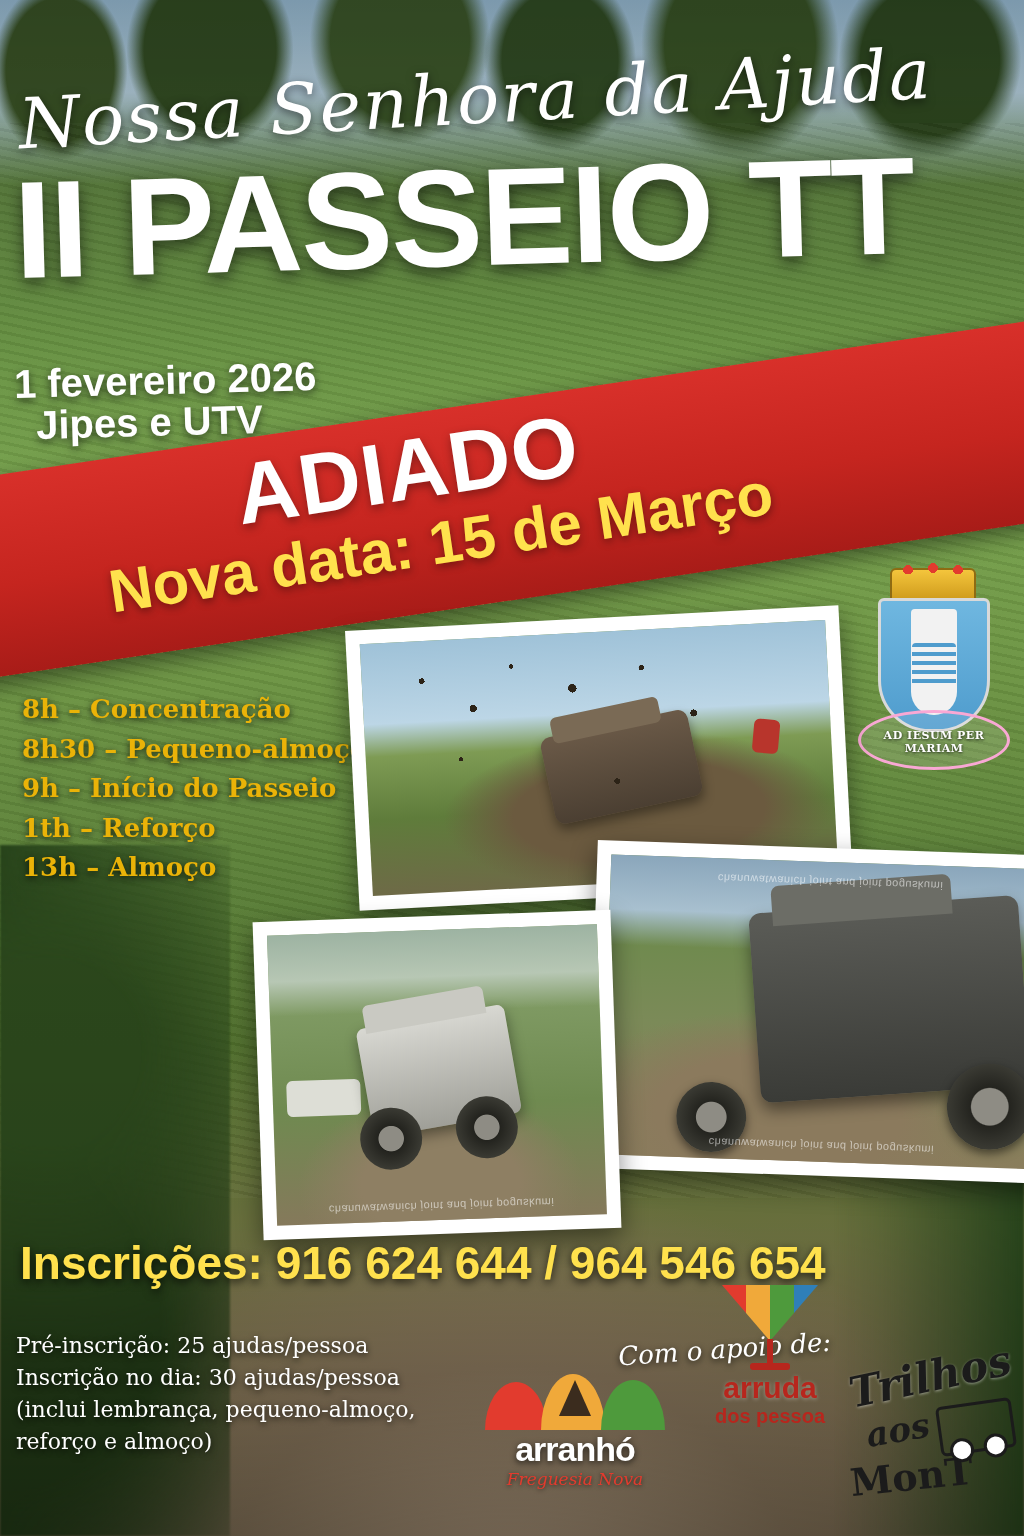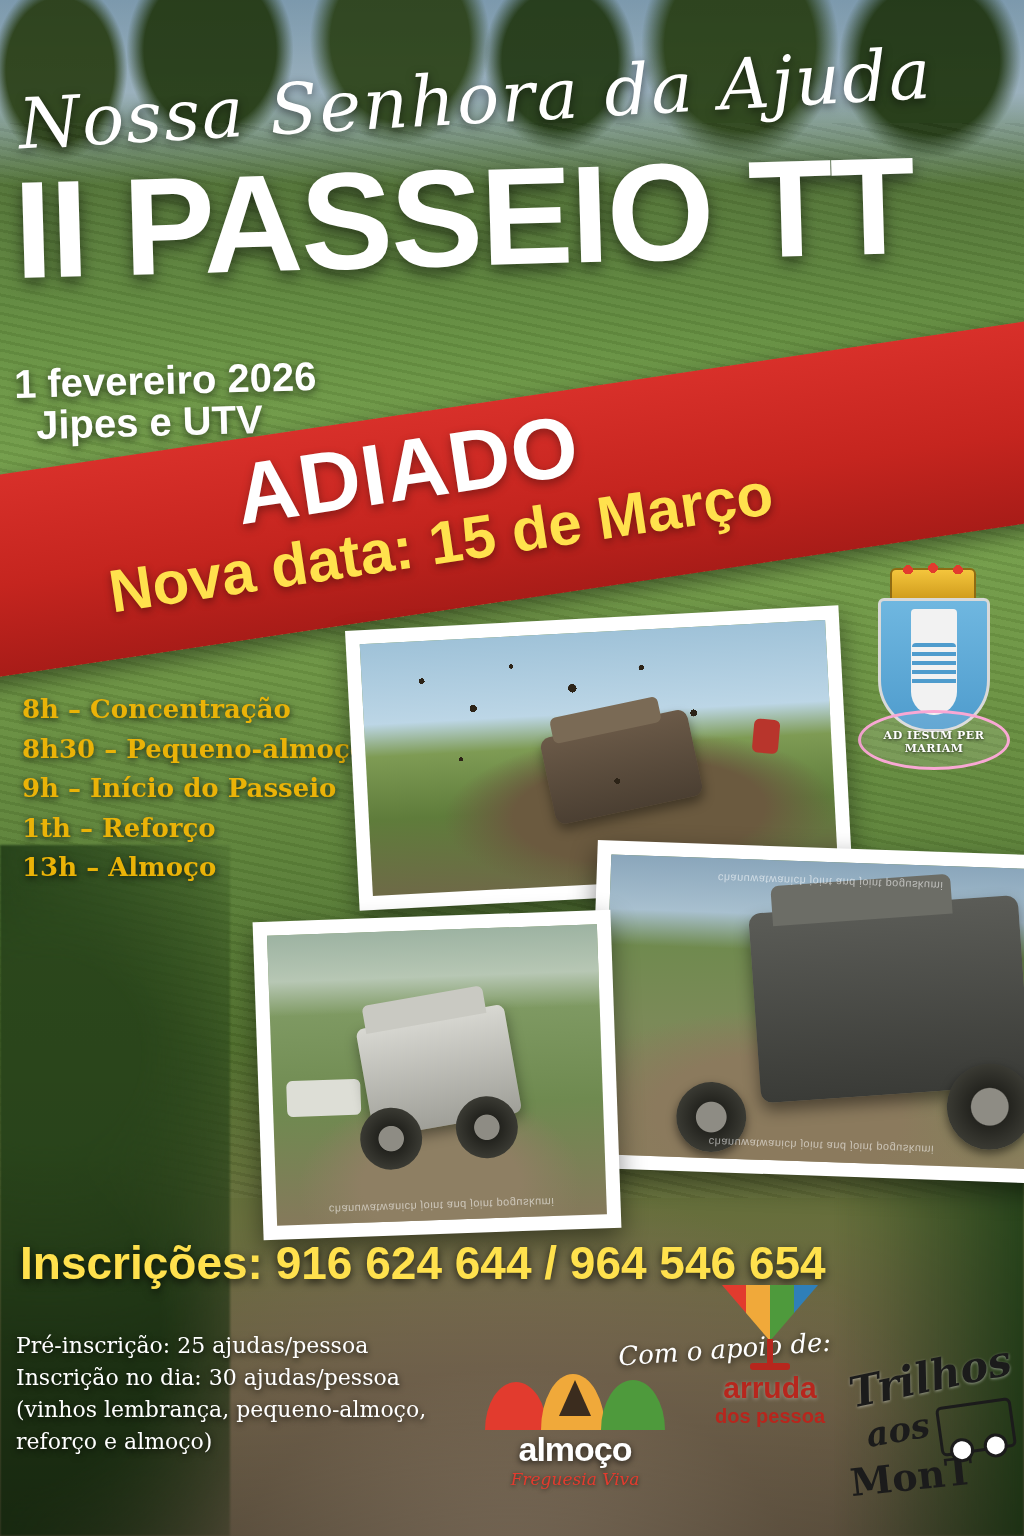--- a/index.html
+++ b/index.html
@@ -476,35 +476,35 @@
   <div class="insc">
     <span>Inscrições:</span>
     <span>916 624 644</span>
     <span>/</span>
     <span>964 546 654</span>
   </div>
 
   <div class="fees">
     <div>Pré-inscrição: 25 ajudas/pessoa</div>
     <div>Inscrição no dia: 30 ajudas/pessoa</div>
-    <div>(vinhos lembrança, pequeno-almoço,</div>
+    <div>(inclui lembrança, pequeno-almoço,</div>
     <div>reforço e almoço)</div>
   </div>
 
   <div class="apoio">Com o apoio de:</div>
 
   <div class="logo-arranho">
     <div class="arc">
       <div class="a1"></div>
       <div class="a2"></div>
       <div class="a3"></div>
       <div class="bird"></div>
     </div>
-    <div class="name">almoço</div>
-    <div class="slogan">Freguesia Viva</div>
+    <div class="name">arranhó</div>
+    <div class="slogan">Freguesia Nova</div>
   </div>
 
   <div class="logo-arruda">
     <div class="cup">
       <div class="bowl"></div>
       <div class="stem"></div>
       <div class="base"></div>
     </div>
     <div class="n1">arruda</div>
     <div class="n2">dos pessoa</div>

